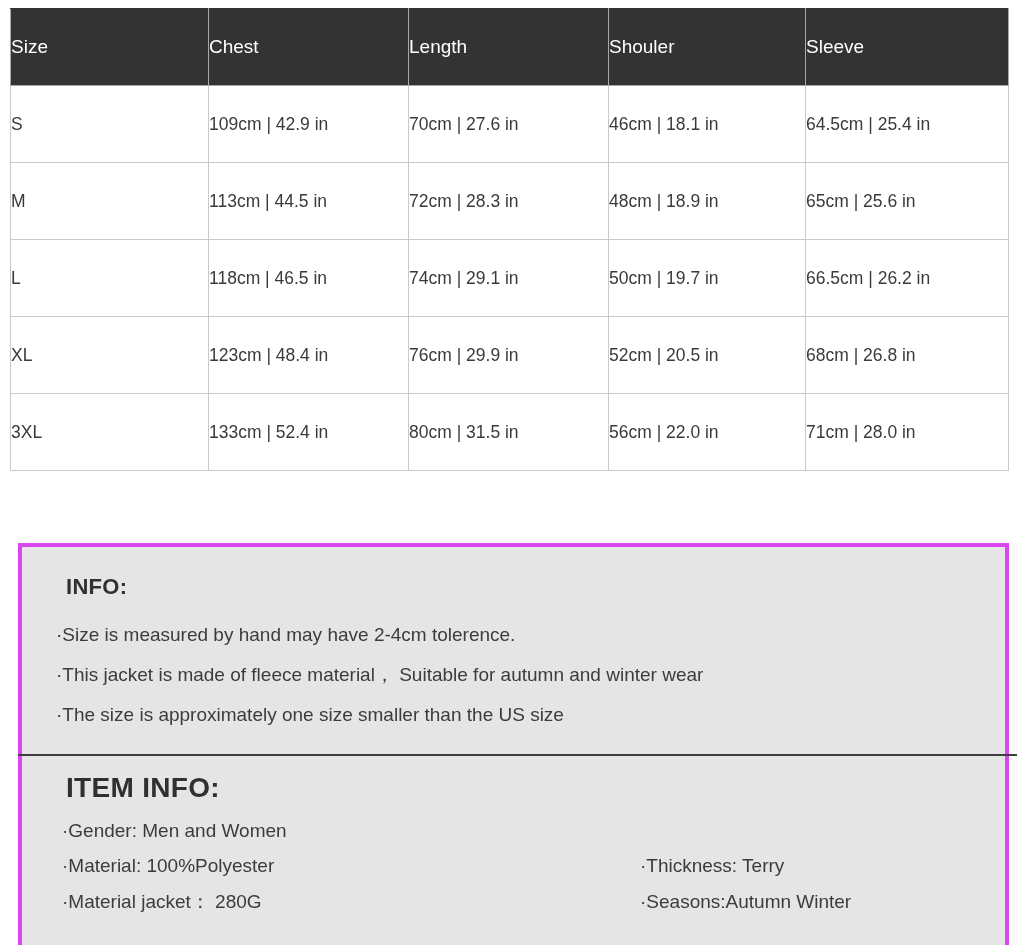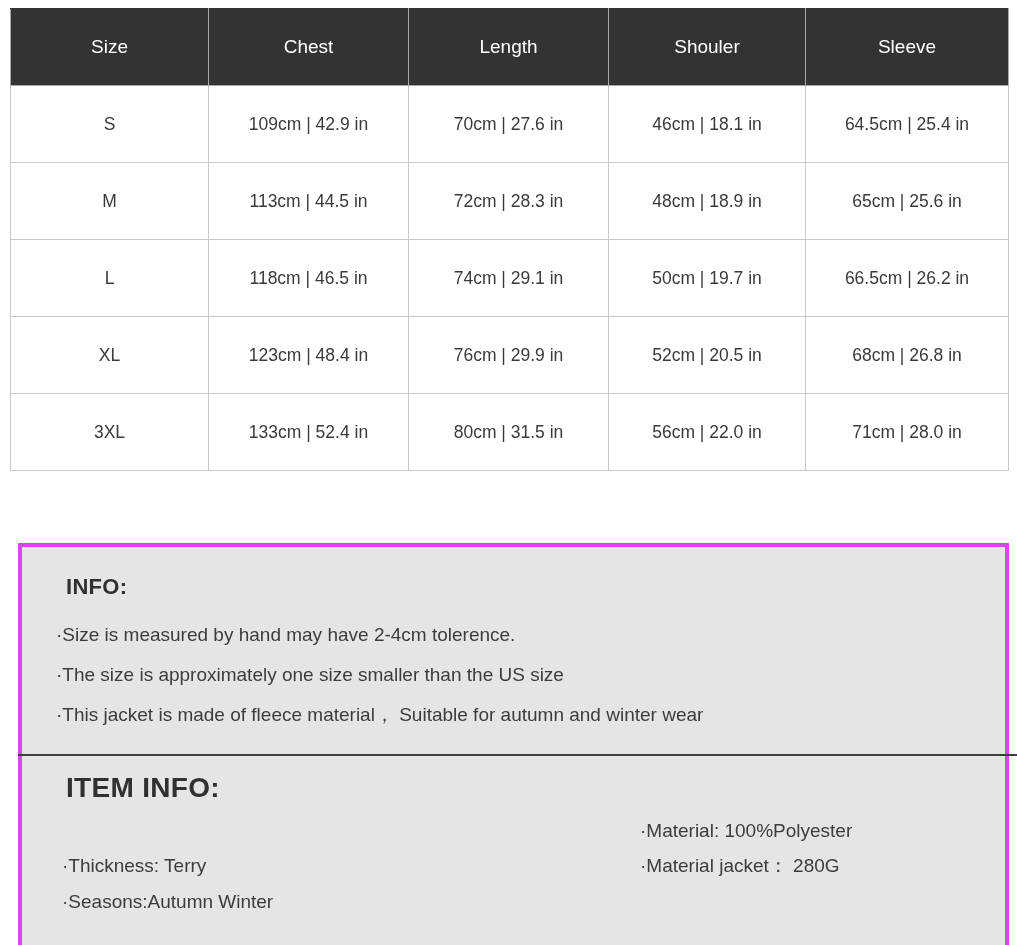--- a/index.html
+++ b/index.html
@@ -15,21 +15,21 @@
   table.size-table {
     position: absolute;
     left: 10px; top: 8px;
     width: 998px;
     border-collapse: collapse;
     table-layout: fixed;
   }
   table.size-table th,
   table.size-table td {
     border: 1px solid #c9c9c9;
-    text-align: center;
+    text-align: left;
     vertical-align: middle;
     height: 76px;
     padding: 0;
   }
   table.size-table th {
     background: #333333;
     color: #ffffff;
     font-size: 19px;
     font-weight: 500;
     border-color: #a9a9a9;
@@ -155,27 +155,28 @@
         <td>56cm | 22.0 in</td>
         <td>71cm | 28.0 in</td>
       </tr>
     </tbody>
 </table>
 
 <div class="info-panel">
   <div>
     <h2 class="info-heading">INFO:</h2>
     <p class="info-line first">·Size is measured by hand may have 2-4cm tolerence.</p>
+    <p class="info-line">·This jacket is made of fleece material，  Suitable for autumn and winter wear</p>
     <p class="info-line">·The size is approximately one size smaller than the US size</p>
-    <p class="info-line">·This jacket is made of fleece material，  Suitable for autumn and winter wear</p>
   </div>
 
   <div>
     <h2 class="item-heading">ITEM INFO:</h2>
     <div class="item-grid">
+      <div class="item-line">·Gender: Men and Women</div>
       <div class="item-line"></div>
       <div class="item-line">·Material: 100%Polyester</div>
       <div class="item-line">·Thickness: Terry</div>
       <div class="item-line">·Material jacket： 280G</div>
       <div class="item-line">·Seasons:Autumn Winter</div>
     </div>
   </div>
 </div>
 
 <div class="section-divider"></div>

